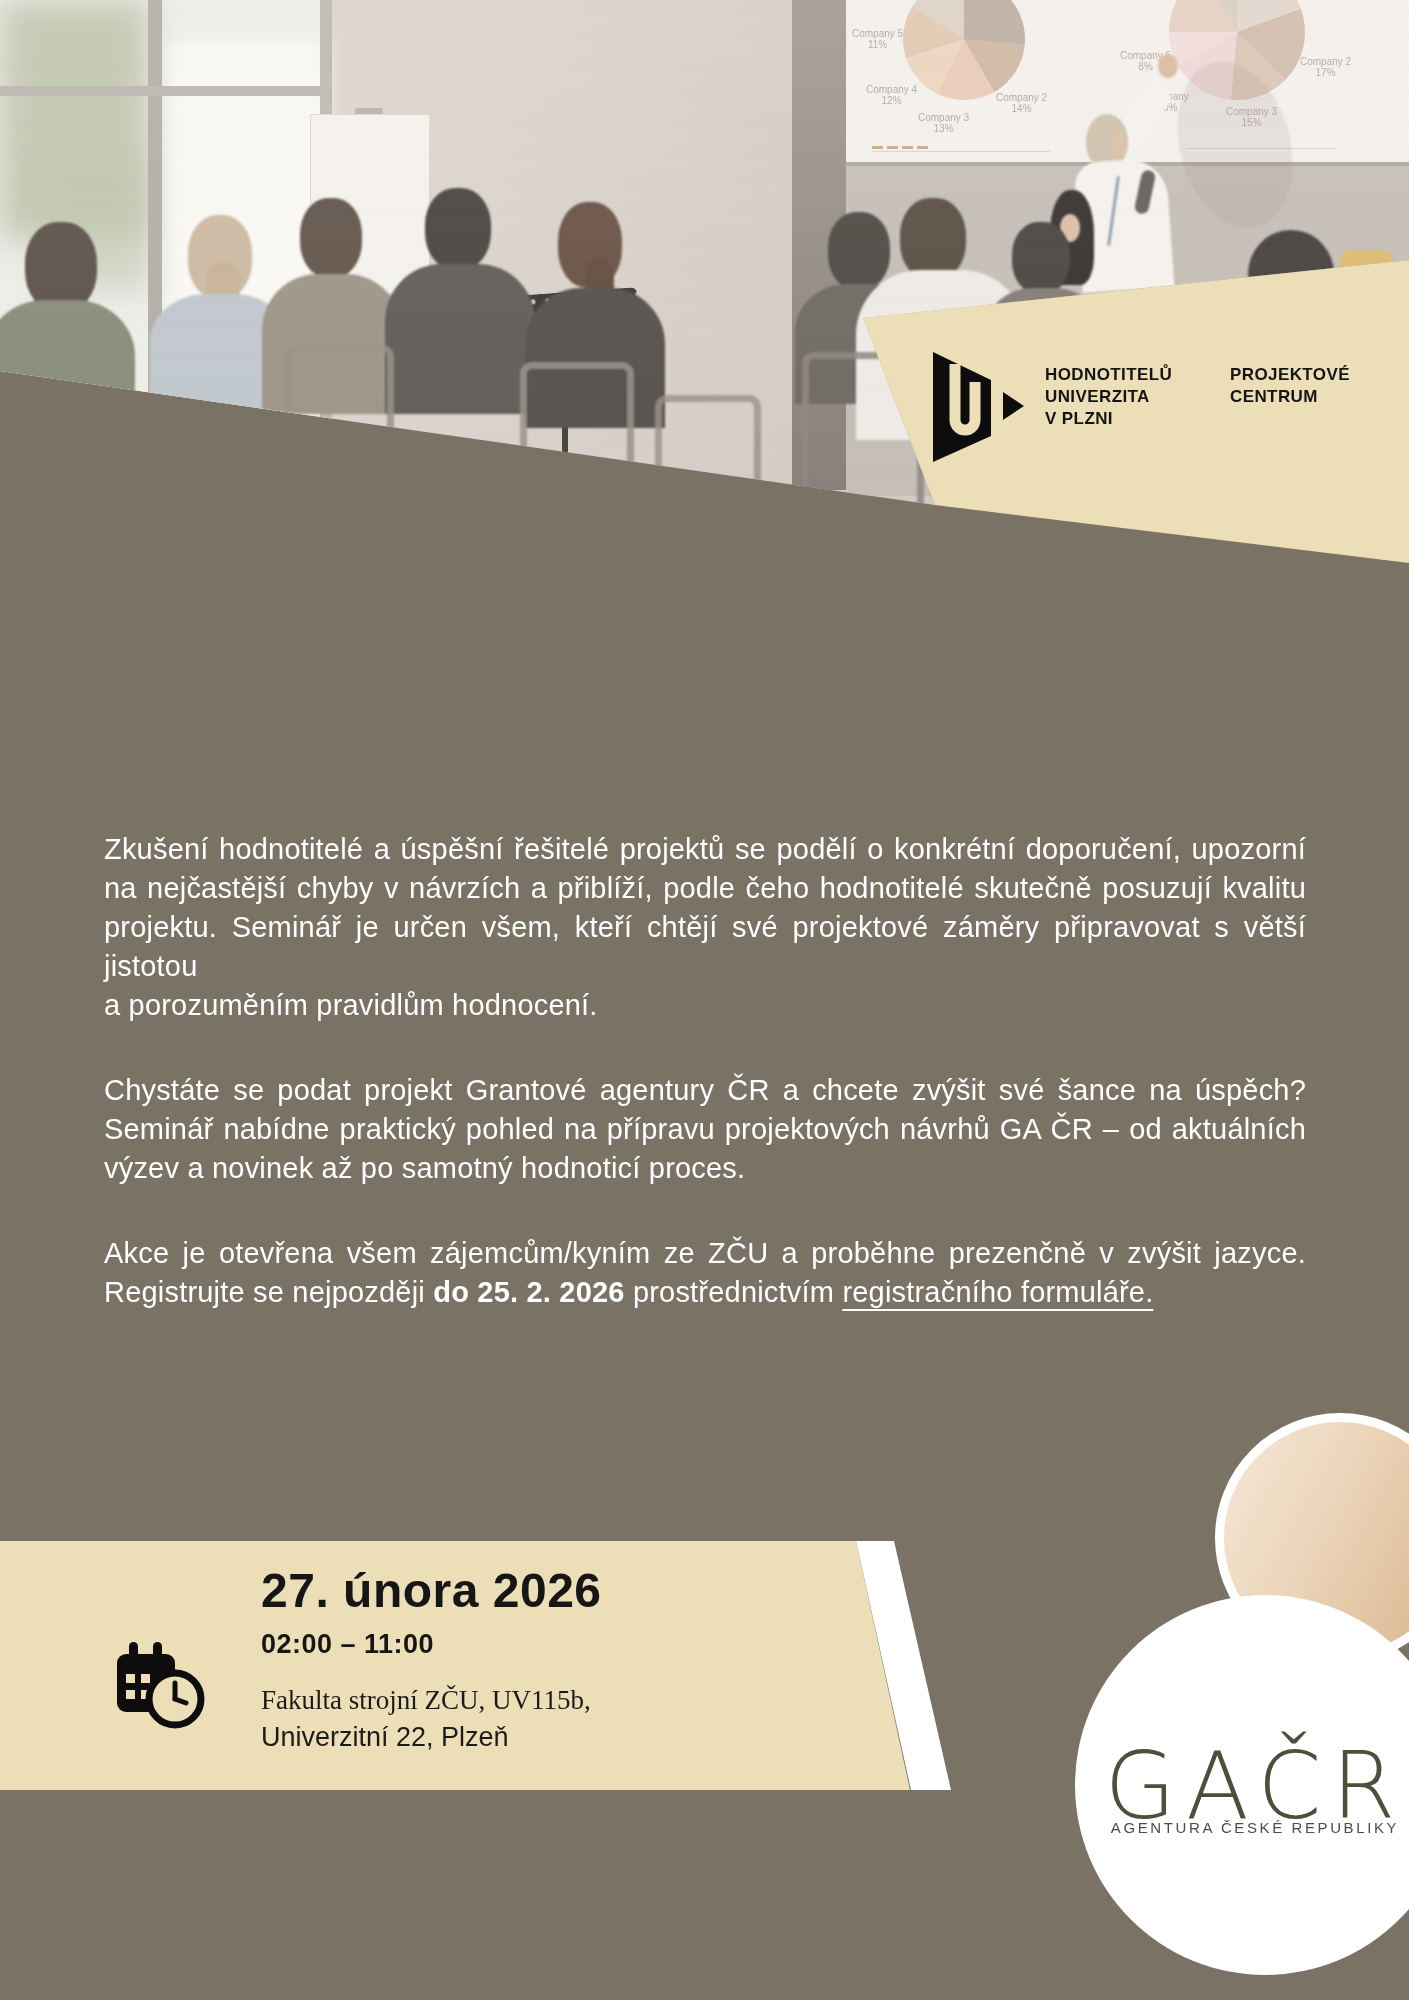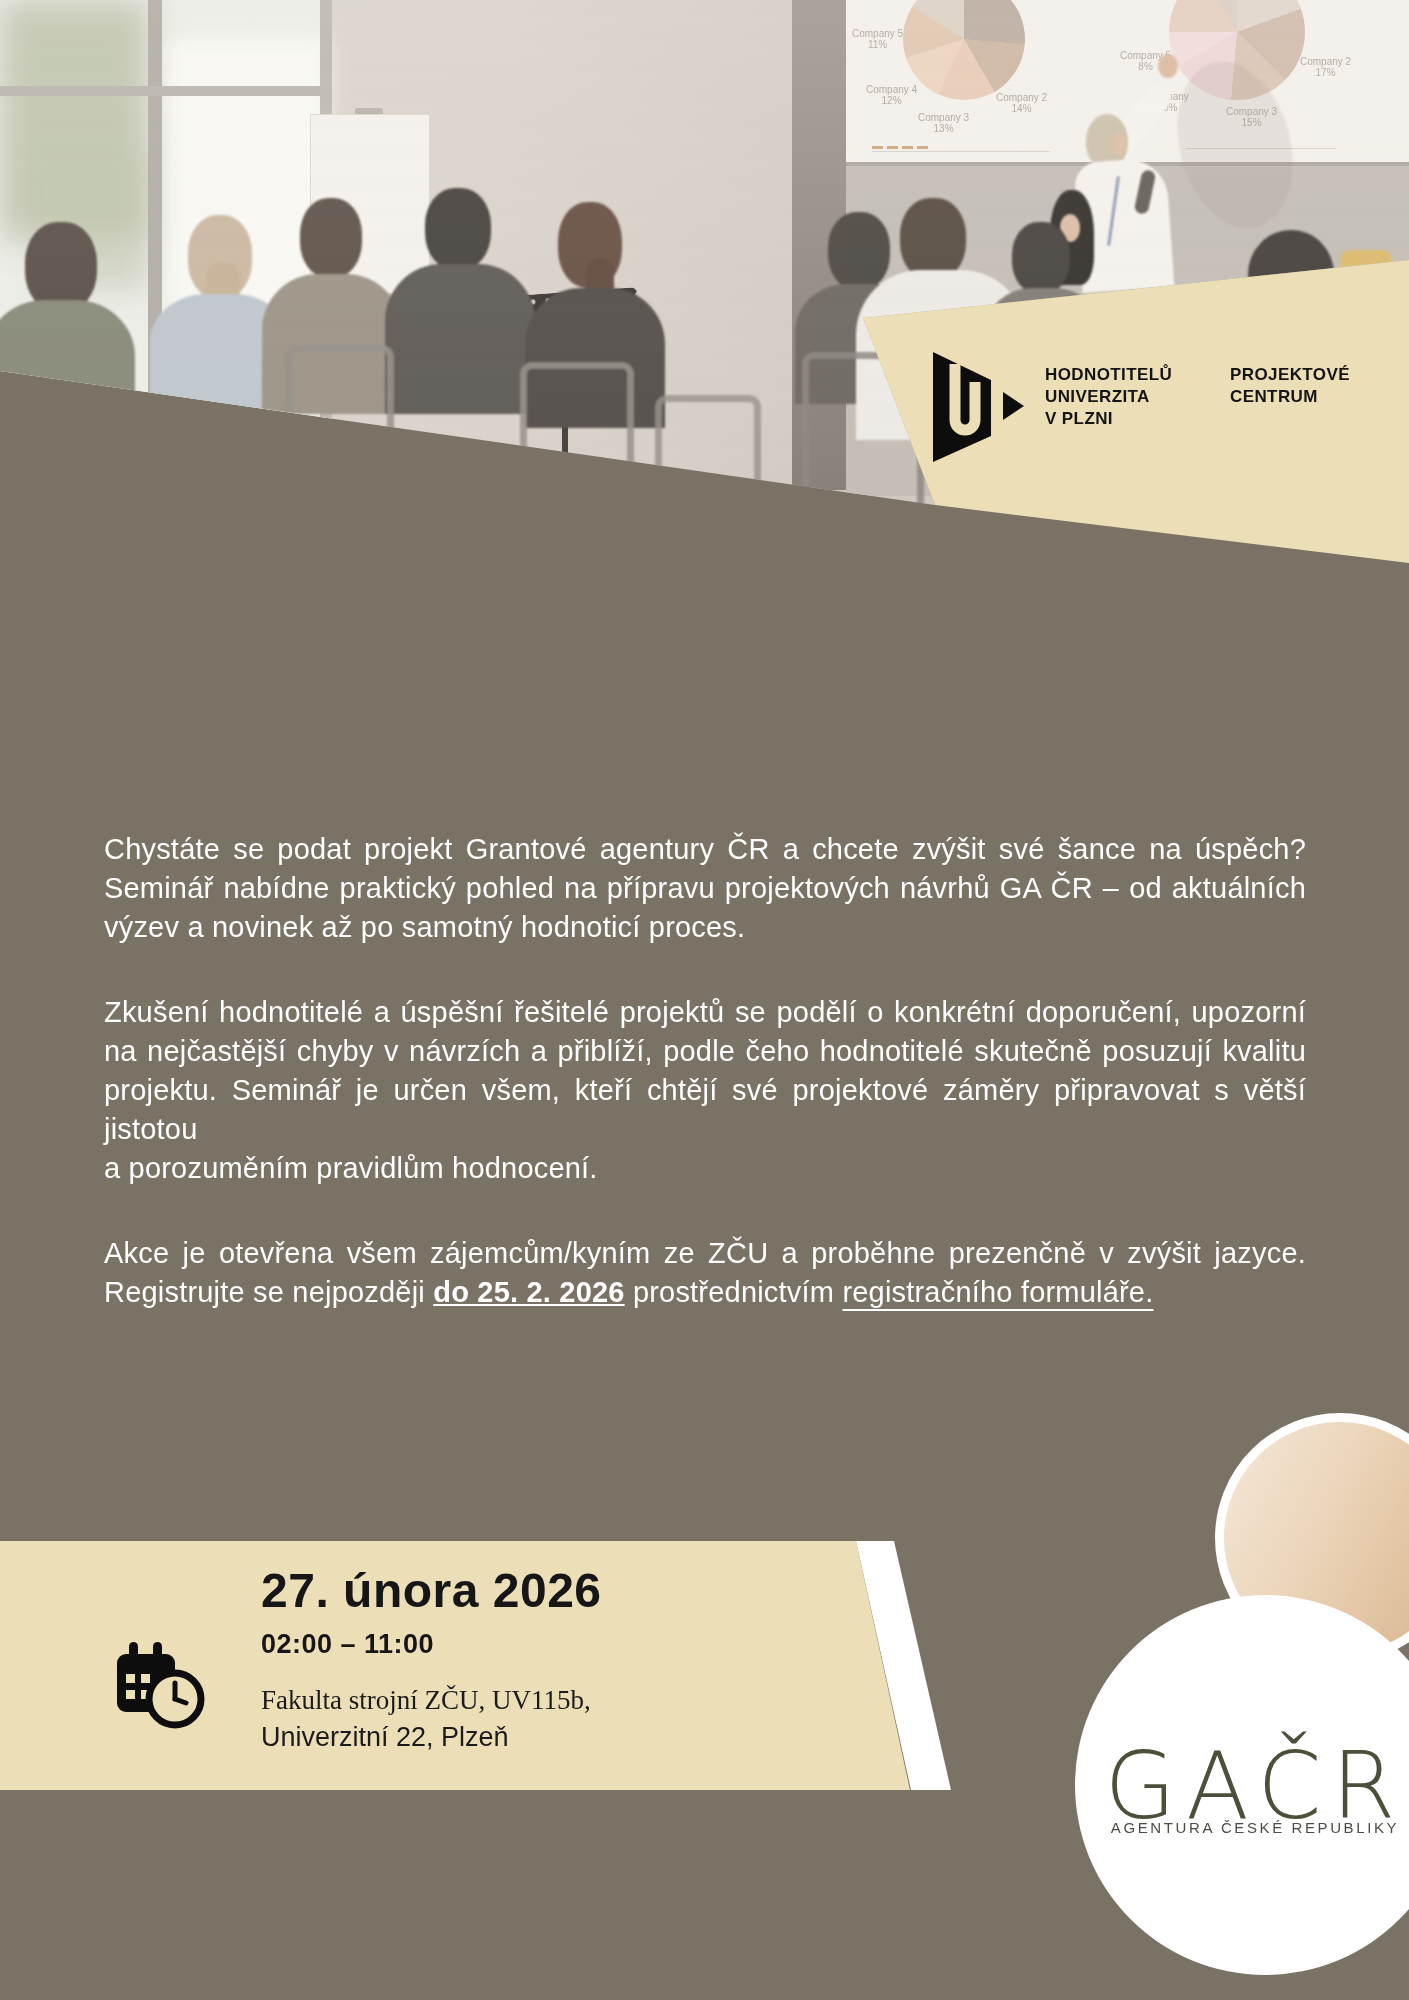--- a/index.html
+++ b/index.html
@@ -27,21 +27,21 @@
   .title1{position:absolute;left:104px;top:606px;font-size:51px;font-weight:800;
           letter-spacing:4px;color:#ffffff;white-space:nowrap;}
   .title2{position:absolute;left:104px;top:666px;font-size:54px;font-weight:300;
           letter-spacing:3px;color:#fdfdfc;white-space:nowrap;}
 
   
   .bodytext{position:absolute;left:104px;top:830px;width:1202px;color:#ffffff;
             font-size:29px;line-height:39px;text-align:justify;letter-spacing:.2px;}
   .bodytext p{margin:0 0 46px 0;}
   .bodytext .lnk{text-decoration:underline;text-decoration-thickness:2px;text-underline-offset:7px;color:#ffffff;cursor:pointer;}
-  .bodytext b{font-weight:700;text-decoration:underline;}
+  .bodytext b{font-weight:700;}
 
   
   .eventbox{position:absolute;left:0;top:1541px;width:952px;height:249px;}
   .eventbox .cream{position:absolute;inset:0;background:#ecdfb8;
        clip-path:polygon(0 0,856px 0,910px 249px,0 249px);}
   .eventbox .stripe{position:absolute;inset:0;background:#ffffff;
        clip-path:polygon(856px 0,894px 0,951px 249px,911px 249px);}
   .ev-date{position:absolute;left:261px;top:22px;font-size:48px;font-weight:800;color:#161616;letter-spacing:.5px;}
   .ev-time{position:absolute;left:261px;top:88px;font-size:27px;font-weight:800;color:#161616;letter-spacing:.5px;}
   .ev-ven1{position:absolute;left:261px;top:144px;font-size:27px;color:#1b1b1b;font-family:Liberation Serif, serif;}
@@ -177,23 +177,23 @@
     </svg>
     <div class="txt" style="left: 182px; top: 114px; white-space: pre;">HODNOTITELŮ
 UNIVERZITA
 V PLZNI</div>
     <div class="txt" style="left: 367px; top: 114px; white-space: pre;">PROJEKTOVÉ
 CENTRUM</div>
   </div>
 
 
   <div class="bodytext">
-    <p>Chystáte se podat projekt Grantové agentury ČR a chcete zvýšit své šance na úspěch? Seminář nabídne praktický pohled na přípravu projektových návrhů GA ČR – od aktuálních výzev a novinek až po samotný hodnoticí proces.</p>
     <p><span>Zkušení hodnotitelé a úspěšní řešitelé projektů se podělí o konkrétní doporučení, upozorní na nejčastější chyby v návrzích a přiblíží, podle čeho hodnotitelé skutečně posuzují kvalitu projektu. Seminář je určen všem, kteří chtějí své projektové záměry připravovat s větší jistotou</span><br>
       <span>a porozuměním pravidlům hodnocení.</span></p>
+    <p>Chystáte se podat projekt Grantové agentury ČR a chcete zvýšit své šance na úspěch? Seminář nabídne praktický pohled na přípravu projektových návrhů GA ČR – od aktuálních výzev a novinek až po samotný hodnoticí proces.</p>
     <p><span>Akce je otevřena všem zájemcům/kyním ze ZČU a proběhne prezenčně v zvýšit jazyce. Registrujte se nejpozději </span><b>do 25. 2. 2026</b><span> prostřednictvím </span><span class="lnk">registračního formuláře.</span></p>
   </div>
 
   <div class="eventbox">
     <div class="cream"></div>
     <div class="stripe"></div>
 
     <svg class="abs" style="left:113px;top:99px;" width="92" height="92" viewBox="0 0 92 92">
       <rect x="4" y="14" width="58" height="58" rx="9" fill="#0d0d0d"></rect>
       <rect x="16" y="2" width="9" height="20" rx="4.5" fill="#0d0d0d"></rect>

